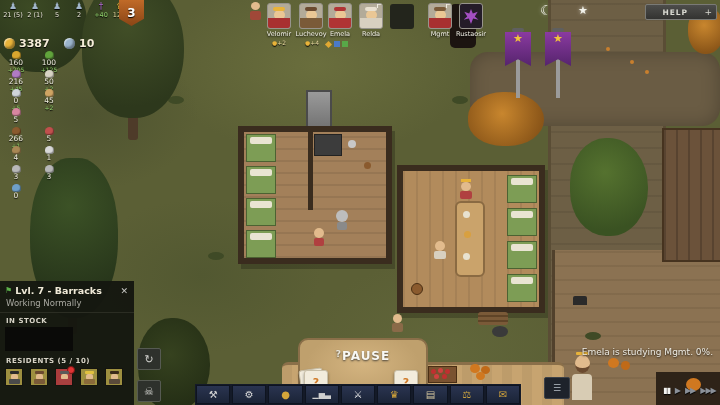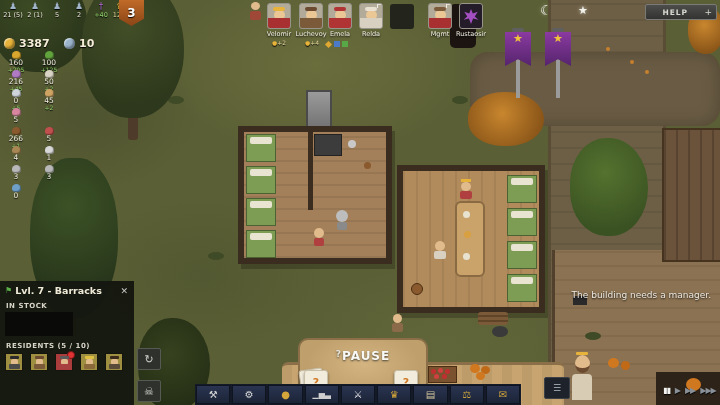--- a/index.html
+++ b/index.html
@@ -383,21 +383,21 @@
   <div class="abs buff" style="left:305px;top:39px"><span style="color:#e8b33a">●</span><span>+4</span></div>
   <div class="abs" style="left:326px;top:42px;width:5px;height:5px;background:#e0a832;transform:rotate(45deg);z-index:10"></div>
   <div class="abs" style="left:334px;top:41px;width:6px;height:6px;background:#4a7ac8;z-index:10"></div>
   <div class="abs" style="left:342px;top:41px;width:6px;height:6px;background:#58a848;z-index:10"></div>
 
   <div class="abs help-btn">
     <span class="t">HELP</span>
     <span class="p">+</span>
   </div>
 
-  <div class="abs msg" style="right:9px;top:290px">The building needs a manager.</div>
+  <div class="abs msg" style="right:7px;top:347px">Emela is studying Mgmt. 0%.</div>
 
   <div class="abs stall"></div>
   <div class="abs" style="left:428px;top:366px;width:27px;height:15px;background:#7a5230;border:1px solid #4a2f14;z-index:6">
     <div class="dot abs" style="left:2px;top:2px;width:5px;height:5px;background:#c03030"></div>
     <div class="dot abs" style="left:9px;top:1px;width:5px;height:5px;background:#d04040"></div>
     <div class="dot abs" style="left:16px;top:2px;width:5px;height:5px;background:#c03030"></div>
     <div class="dot abs" style="left:5px;top:7px;width:5px;height:5px;background:#d04040"></div>
     <div class="dot abs" style="left:13px;top:7px;width:5px;height:5px;background:#c03030"></div>
   </div>
   <div class="abs dot" style="left:470px;top:364px;width:10px;height:9px;background:#d07820;z-index:6"></div>
@@ -416,20 +416,21 @@
     <div class="fig-head" style="width:15px;height:13px;margin:0 auto;border-bottom:5px solid #6b4a2f;box-sizing:content-box"></div>
     <div style="width:20px;height:26px;background:#d8ccb4;border-radius:4px 4px 0 0;margin:1px auto 0"></div>
   </div>
 
   <div class="abs panel">
     <div class="panel-h">
       <span class="panel-flag">⚑</span>
       <span class="panel-title">Lvl. 7 - Barracks</span>
       <span class="panel-x">✕</span>
     </div>
+    <div class="panel-status">Working Normally</div>
     <div class="sec-label">IN STOCK</div>
     <div class="stock-box"></div>
     <div class="sec-label" style="margin-top:6px">RESIDENTS (5 / 10)</div>
     <div class="residents">
       <div class="thumb">
           <div class="th-hat" style="background:#2a2a2a"></div>
           <div class="th-head"></div>
           <div class="th-body" style="background:#4a4a4a"></div>
         </div>
       <div class="thumb">

